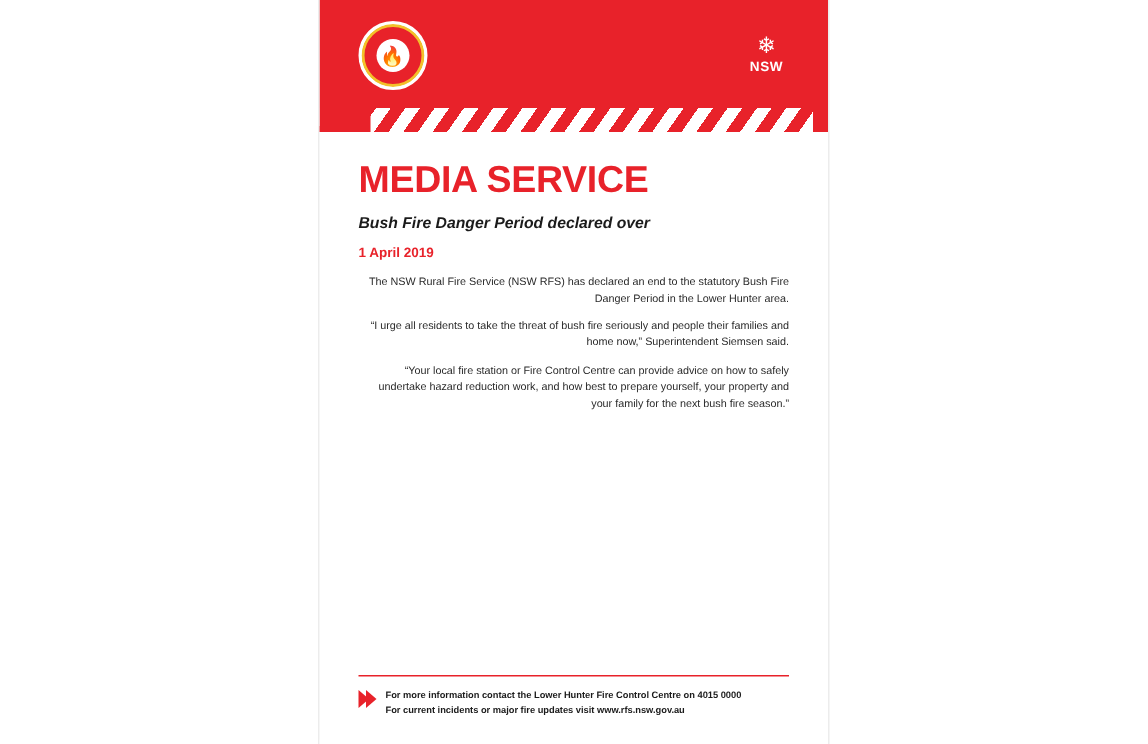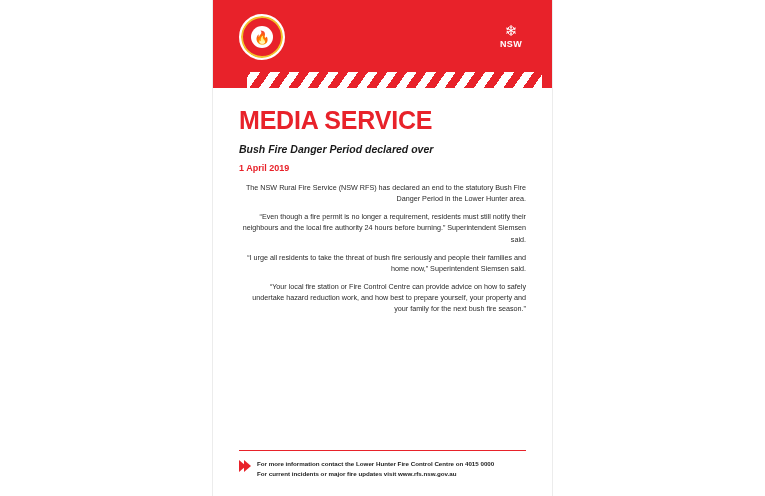--- a/index.html
+++ b/index.html
@@ -261,21 +261,20 @@
       <div class="stripe-left-block"></div>
       <div class="stripe-right-block"></div>
     </div>
 
     <div class="content">
       <div class="media-release">MEDIA SERVICE</div>
       <div class="subhead">Bush Fire Danger Period declared over</div>
       <div class="date">1 April 2019</div>
 
       <p class="body-para">The NSW Rural Fire Service (NSW RFS) has declared an end to the statutory Bush Fire Danger Period in the Lower Hunter area.</p>
-      <p class="body-para">“Even though a fire permit is no longer a requirement, residents must still notify their neighbours and the local fire authority 24 hours before burning.” Superintendent Siemsen said.</p>
       <p class="body-para">“I urge all residents to take the threat of bush fire seriously and people their families and home now,” Superintendent Siemsen said.</p>
       <p class="body-para">“Your local fire station or Fire Control Centre can provide advice on how to safely undertake  hazard reduction work, and how best to prepare yourself, your property and your family for the next bush fire season.”</p>
 
     </div>
 
     <div class="footer">
       <div class="footer-rule"></div>
       <div class="footer-inner">
         <div class="chevrons">
           <span class="chev"></span>

